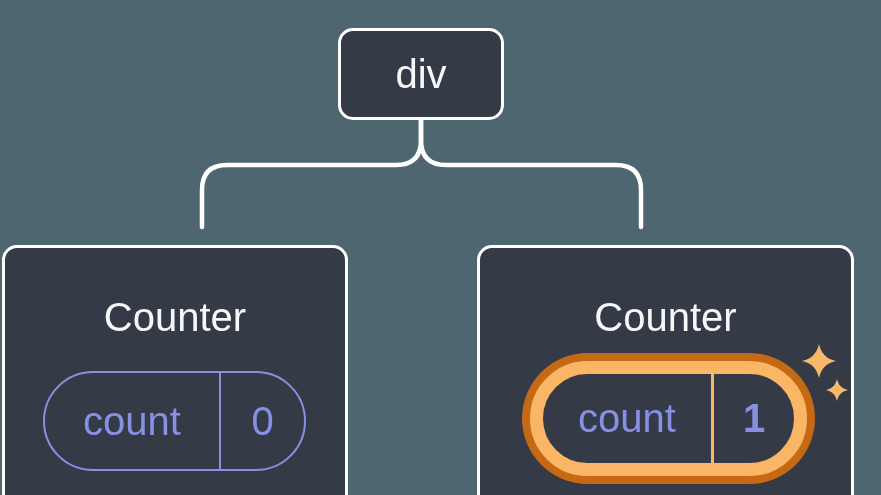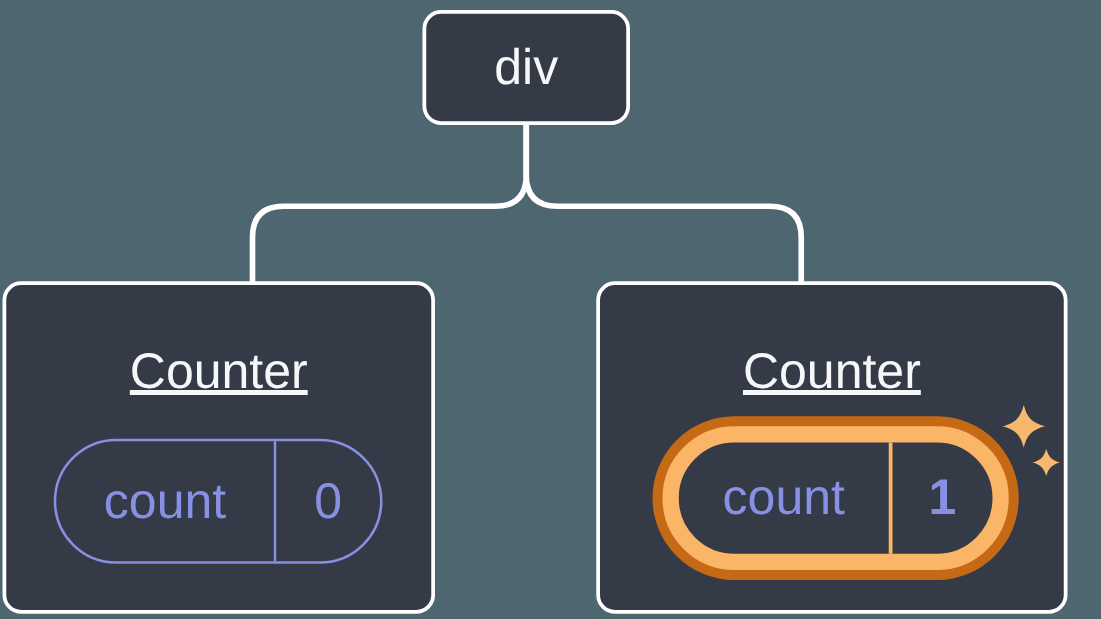--- a/index.html
+++ b/index.html
@@ -34,20 +34,21 @@
     fill: none;
     stroke: var(--node-border);
     stroke-width: 4.5;
     stroke-linecap: round;
   }
   .node {
     position: absolute;
     background: var(--node-fill);
     border: 3px solid var(--node-border);
     border-radius: 15px;
+    margin-top: 20px;
   }
   .node.root {
     left: 338px; top: 8px;
     width: 166px; height: 92px;
     display: flex;
     align-items: center;
     justify-content: center;
   }
   .node-label {
     font-size: 40px;
@@ -56,21 +57,20 @@
   .node.counter-left  { left: 2px;   top: 225px; width: 346px; height: 266px; }
   .node.counter-right { left: 477px; top: 225px; width: 377px; height: 266px; }
   .counter-title {
     position: absolute;
     left: 0; top: 47px;
     width: 100%;
     text-align: center;
     font-size: 40px;
     font-weight: 500;
     color: var(--text);
-    text-decoration: underline;
   }
   
   .pill {
     position: absolute;
     left: 38px; top: 123px;
     width: 263px; height: 100px;
     border: 2px solid var(--purple);
     border-radius: 50px;
     display: flex;
   }

